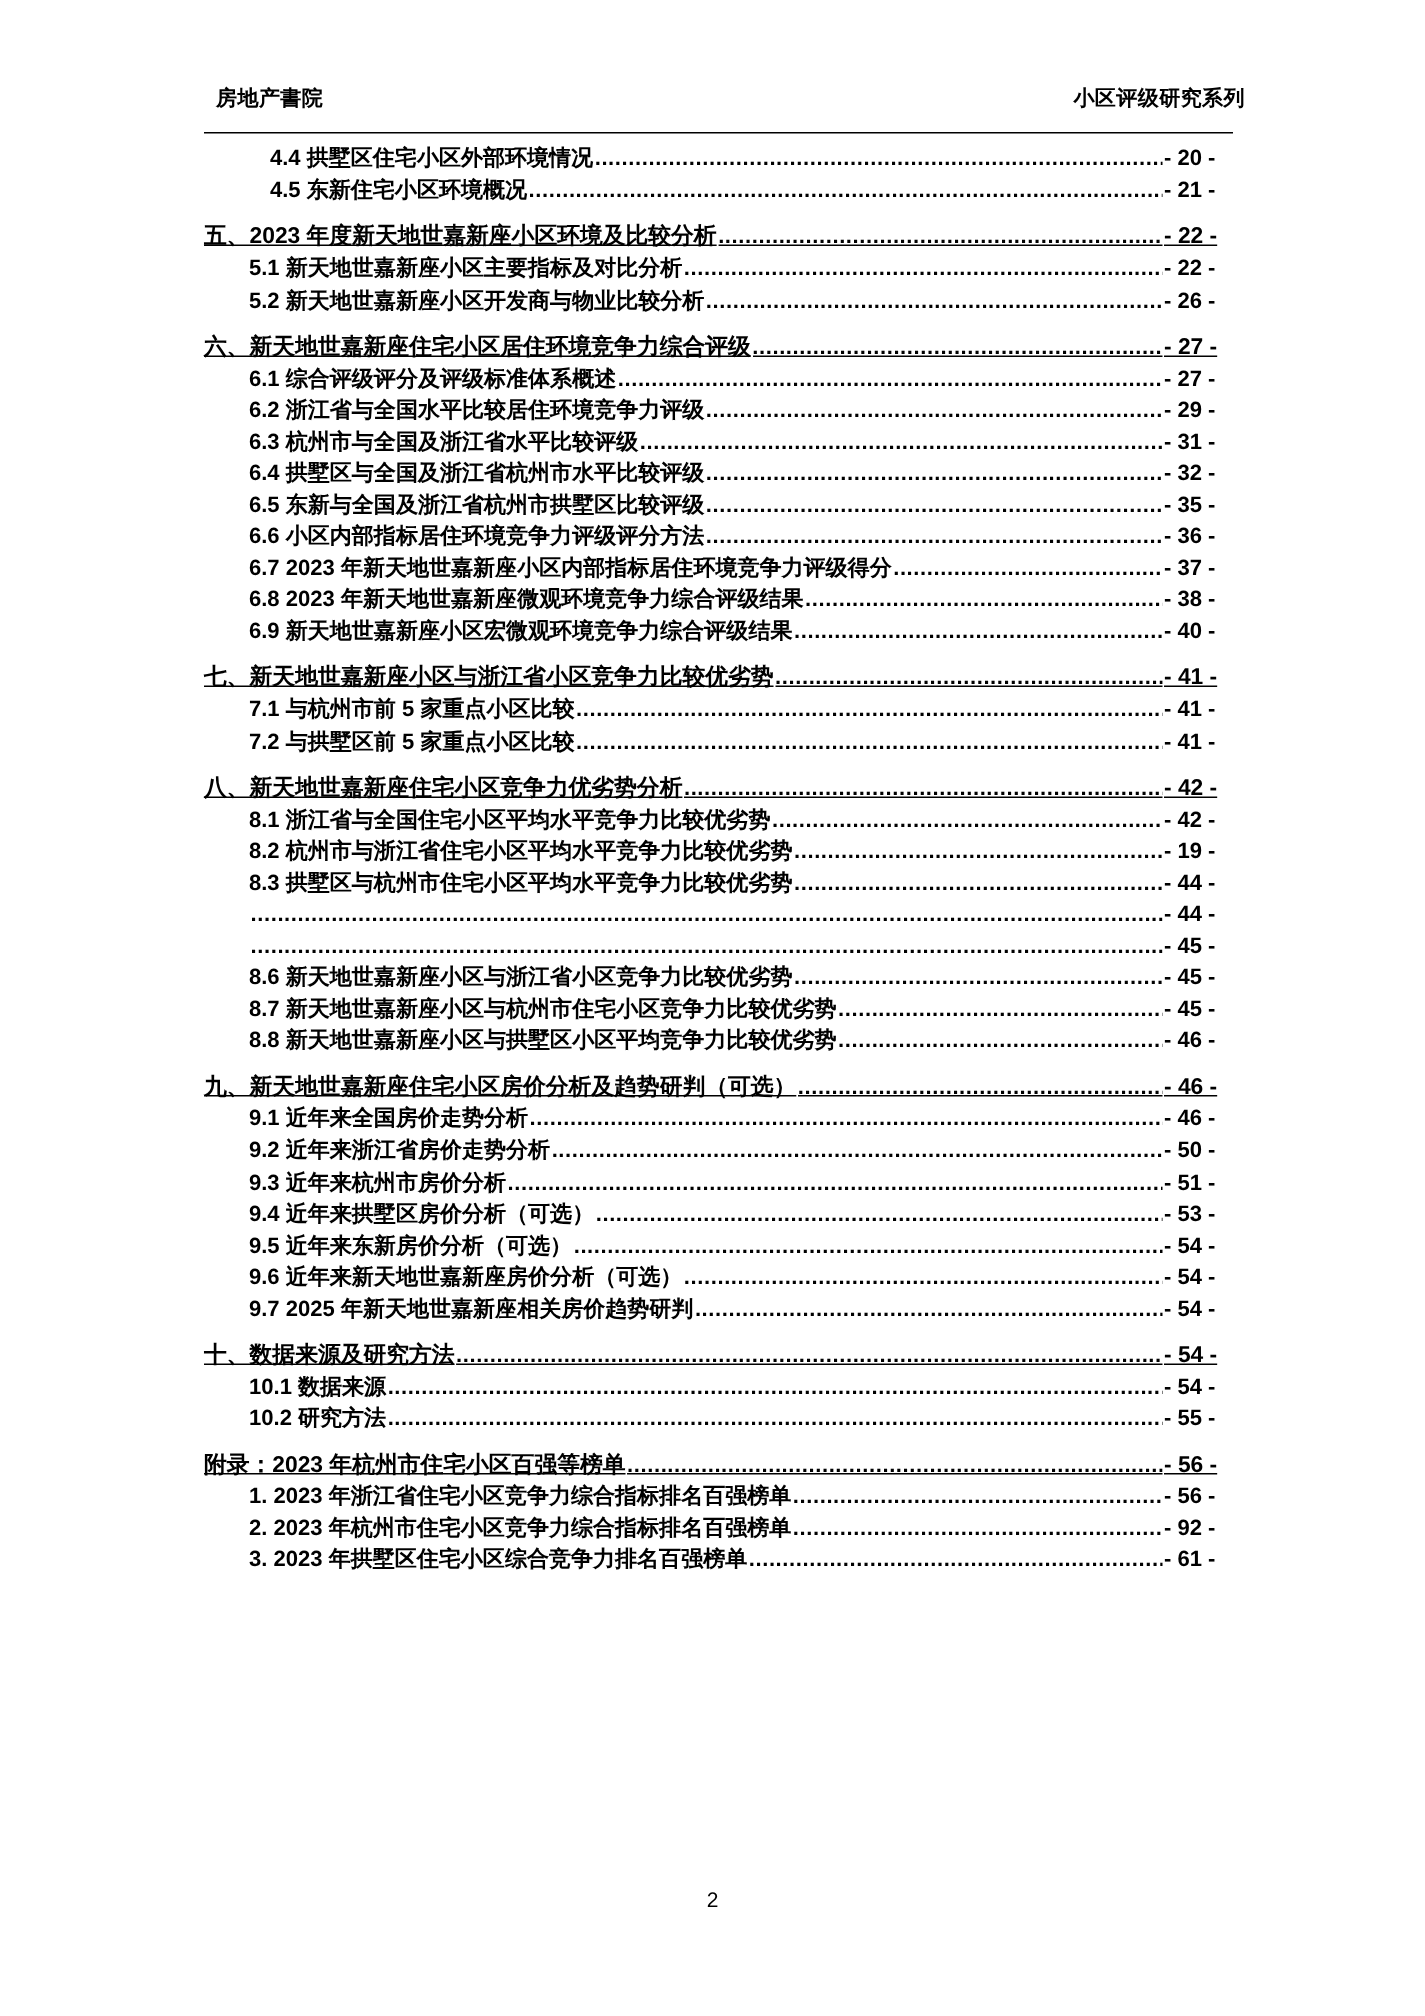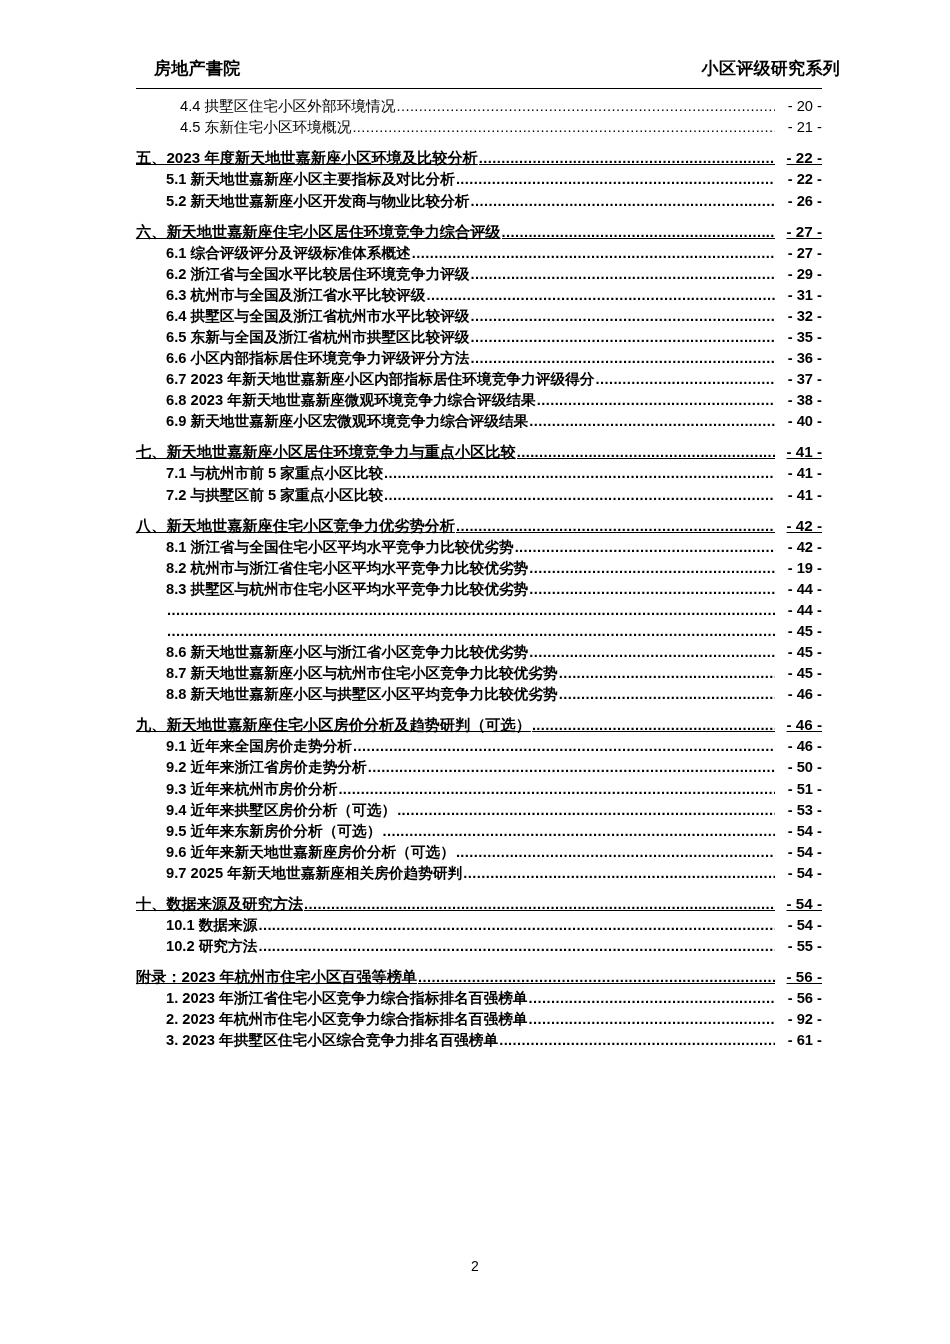--- a/index.html
+++ b/index.html
@@ -13,27 +13,27 @@
   .page {
     position: relative;
     width: 950px;
     height: 1344px;
     background: #ffffff;
     box-sizing: border-box;
     overflow: hidden;
   }
   .header {
     position: absolute;
-    left: 154px;
+    left: 144px;
     top: 57px;
     width: 686px;
     display: flex;
     justify-content: space-between;
     align-items: flex-end;
-    font-size: 17px;
+    font-size: 14px;
     color: #000;
     font-weight: bold;
     letter-spacing: 0.3px;
   }
   .header-rule {
     position: absolute;
     left: 136px;
     top: 88px;
     width: 686px;
     height: 1px;
@@ -61,36 +61,36 @@
     flex: 1 1 auto;
     overflow: hidden;
     white-space: nowrap;
     margin: 0 1px;
     font-size: 14.7px;
     letter-spacing: 0.4px;
     color: #000;
   }
   .toc-row .pg {
     flex: 0 0 auto;
-    text-align: right;
+    text-align: left;
     min-width: 46px;
   }
   
   .lvl1 {
     font-weight: bold;
     font-size: 15.2px;
   }
   .lvl1 .dots, .lvl1 .pg { font-weight: bold; }
   .lvl2 {
     font-weight: bold;
   }
   .lvl2 .dots, .lvl2 .pg { font-weight: bold; }
   .ind-1 { padding-left: 0px; text-decoration: underline; }
   .ind-2 { padding-left: 30px; }
-  .ind-3 { padding-left: 44px; }
+  .ind-3 { padding-left: 44px; font-weight: bold; }
   .gap-top { margin-top: 9px; }
   .page-number {
     position: absolute;
     left: 0;
     top: 1258px;
     width: 950px;
     text-align: center;
     font-size: 14px;
     color: #000;
   }
@@ -176,21 +176,21 @@
         <span class="txt">6.8  2023 年新天地世嘉新座微观环境竞争力综合评级结果</span>
         <span class="dots">................................................................................................................................................................................................................................................</span>
         <span class="pg">- 38 -</span>
       </div>
       <div class="toc-row lvl2 ind-2">
         <span class="txt">6.9  新天地世嘉新座小区宏微观环境竞争力综合评级结果</span>
         <span class="dots">................................................................................................................................................................................................................................................</span>
         <span class="pg">- 40 -</span>
       </div>
       <div class="toc-row lvl1 ind-1 gap-top">
-        <span class="txt">七、新天地世嘉新座小区居住环境竞争力与重点小区比较</span>
+        <span class="txt">七、新天地世嘉新座小区与浙江省小区竞争力比较优劣势</span>
         <span class="dots">................................................................................................................................................................................................................................................</span>
         <span class="pg">- 41 -</span>
       </div>
       <div class="toc-row lvl2 ind-2">
         <span class="txt">7.1  与杭州市前 5 家重点小区比较</span>
         <span class="dots">................................................................................................................................................................................................................................................</span>
         <span class="pg">- 41 -</span>
       </div>
       <div class="toc-row lvl2 ind-2">
         <span class="txt">7.2  与拱墅区前 5 家重点小区比较</span>

